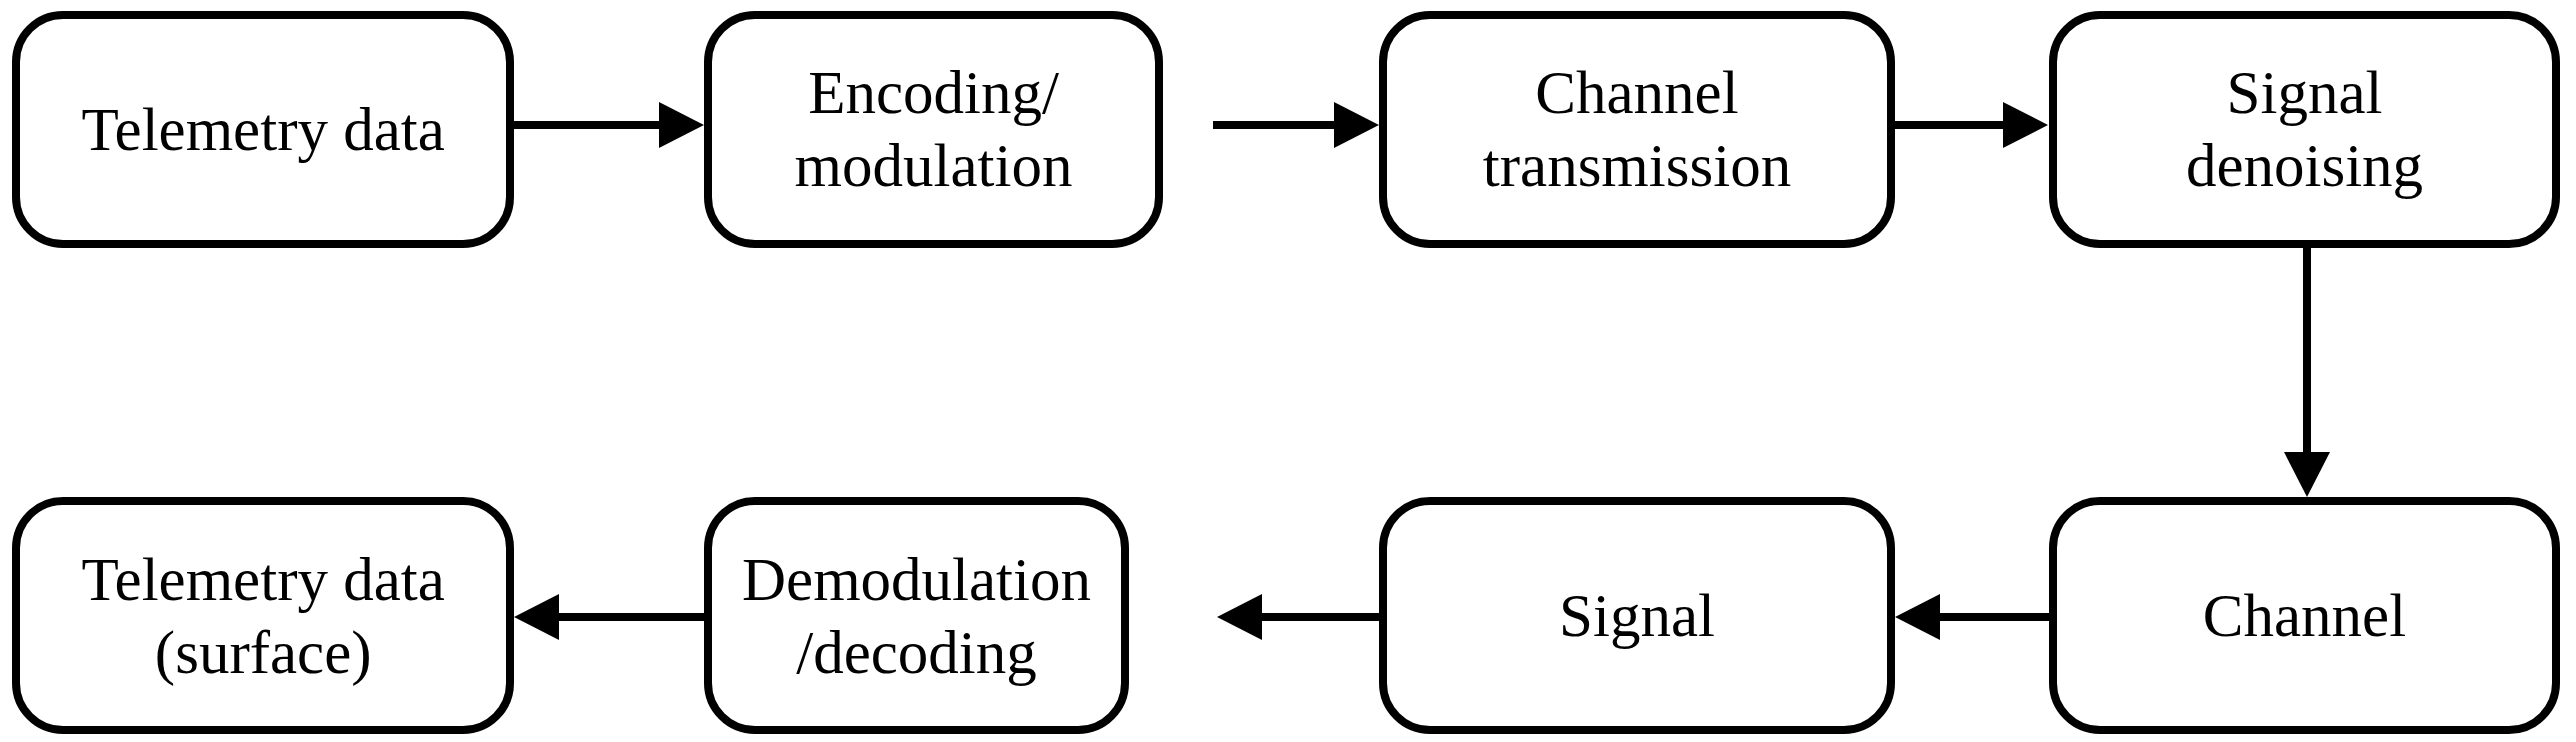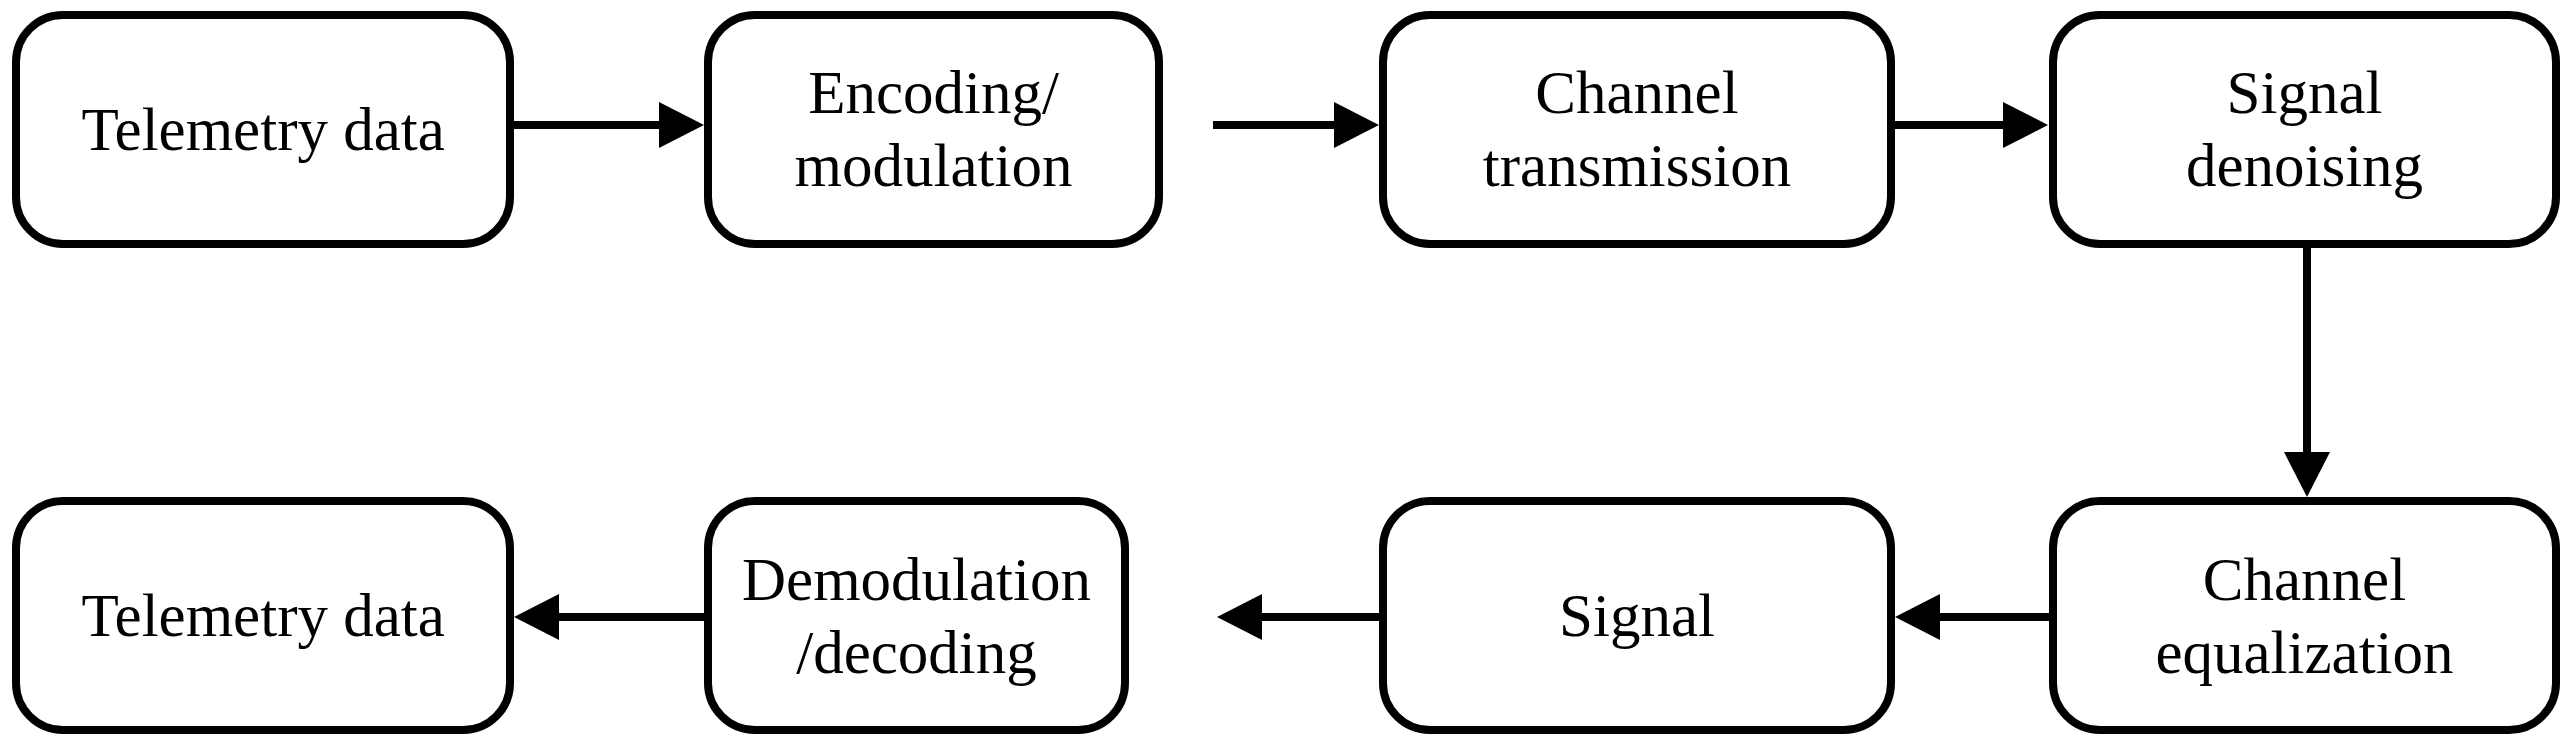--- a/index.html
+++ b/index.html
@@ -73,31 +73,31 @@
     <div>Channel</div>
     <div>transmission</div>
   </div>
   <div class="node n3">
     <div>Signal</div>
     <div>denoising</div>
   </div>
 
   <div class="node n4">
     <div>Channel</div>
-    <div>equalization</div>
   </div>
   <div class="node n5">
     <div>Signal</div>
   </div>
   <div class="node n6">
     <div>Demodulation</div>
     <div>/decoding</div>
   </div>
   <div class="node n7">
     <div>Telemetry data</div>
+    <div>(surface)</div>
   </div>
 
   <div>
     <div class="shaft-h" style="left:511px; top:121px; width:150px;"></div>
     <div class="tri-right" style="left:659px; top:102px;"></div>
   </div>
   <div>
     <div class="shaft-h" style="left:1213px; top:121px; width:122px;"></div>
     <div class="tri-right" style="left:1334px; top:102px;"></div>
   </div>

